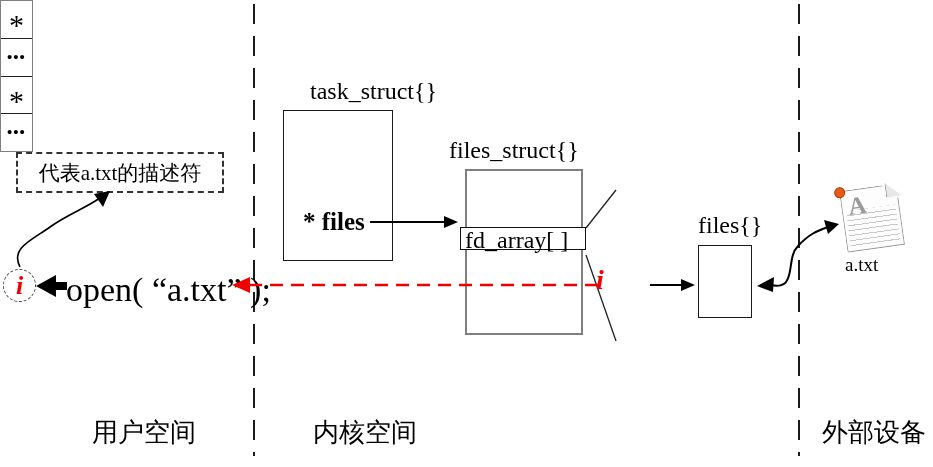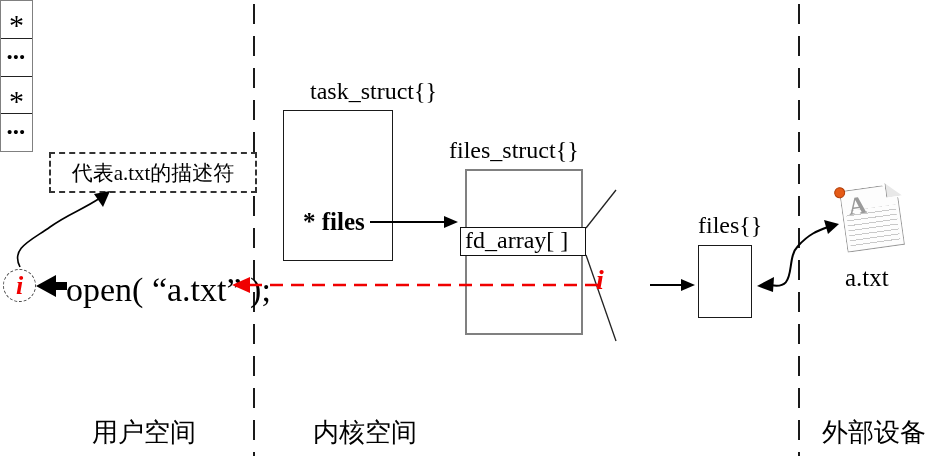--- a/index.html
+++ b/index.html
@@ -9,34 +9,34 @@
     background:#ffffff;
     font-family:"Liberation Serif","DejaVu Serif",serif;
     color:#000;
     overflow:hidden;
   }
   .abs{position:absolute;}
   
   .box{position:absolute;background:#fff;box-sizing:border-box;}
   #task-box{left:283px;top:110px;width:110px;height:151px;border:1.5px solid #1a1a1a;}
   #files-box{left:465px;top:169px;width:118px;height:166px;border:2px solid #808080;}
-  #fd-box{left:460px;top:227px;width:126px;height:29px;border:1.5px solid #111;
+  #fd-box{left:460px;top:227px;width:126px;height:23px;border:1.5px solid #111;
           font-size:24px;line-height:25px;padding-left:4px;background:#fff;}
   #file-box{left:698px;top:245px;width:54px;height:73px;border:1.5px solid #1a1a1a;}
   
   .struct-label{position:absolute;font-size:24px;white-space:nowrap;}
   #task-label{left:266px;top:78px;margin-left:44px;}
   #files-label{left:449px;top:137px;}
   #file-label{left:698px;top:212px;}
   #files-field{position:absolute;left:303px;top:208px;font-size:25px;font-weight:bold;}
   .zone-label{position:absolute;top:415px;font-size:26px;white-space:nowrap;transform:translateX(-50%);}
   
   #desc-box{left:16px;top:152px;width:204px;height:37px;border:2px dashed #333;
             display:flex;align-items:center;justify-content:center;
-            font-size:21px;white-space:nowrap;background:#fff;margin-left:33px;}
+            font-size:21px;white-space:nowrap;background:#fff;}
   
   #fd-circle{left:3px;top:269px;width:31px;height:31px;border:1.6px dashed #444;
              border-radius:50%;display:flex;align-items:center;justify-content:center;
              background:#fff;}
   .red-i{color:#f00000;font-style:italic;font-weight:bold;font-size:26px;line-height:1;}
   #open-call{left:66px;top:271px;font-size:34px;white-space:nowrap;}
   #fd-index{left:596px;top:266px;font-size:28px;}
   
   #fd-col{left:616px;top:189px;width:33px;height:152px;border:1.6px solid #808080;
           box-sizing:border-box;display:flex;flex-direction:column;background:#fff;}
@@ -50,21 +50,21 @@
   #doc-paper{position:absolute;left:4px;top:2px;width:56px;height:60px;background:#fdfdfd;
              border:1px solid #999;box-shadow:3px 4px 5px rgba(0,0,0,0.35);
              clip-path:polygon(0 0,calc(100% - 15px) 0,100% 15px,100% 100%,0 100%);}
   #doc-lines{position:absolute;left:3px;right:3px;top:20px;bottom:4px;
              background:repeating-linear-gradient(to bottom,transparent 0 4px,#c9c9c9 4px 5px);}
   #doc-flap{position:absolute;right:0;top:0;width:15px;height:15px;background:#e8e8e8;
             clip-path:polygon(0 0,100% 100%,0 100%);border-left:1px solid #999;}
   #doc-letter{position:absolute;left:6px;top:2px;font-size:25px;color:#9a9a9a;font-weight:bold;}
   #doc-pin{position:absolute;left:-1px;top:-2px;width:9px;height:9px;border-radius:50%;
            background:#e55b17;border:1px solid #b23c05;}
-  #doc-label{left:845px;top:264px;font-size:25px;}
+  #doc-label{left:845px;top:254px;font-size:19px;}
   svg.layer{position:absolute;left:0;top:0;pointer-events:none;}
 </style>
 </head>
 <body>
 
 <div id="canvas">
 
   <svg class="layer" width="933" height="467" viewBox="0 0 933 467">
 
     <line x1="254" y1="4" x2="254" y2="456" stroke="#1a1a1a" stroke-width="2" stroke-dasharray="20 12"></line>

